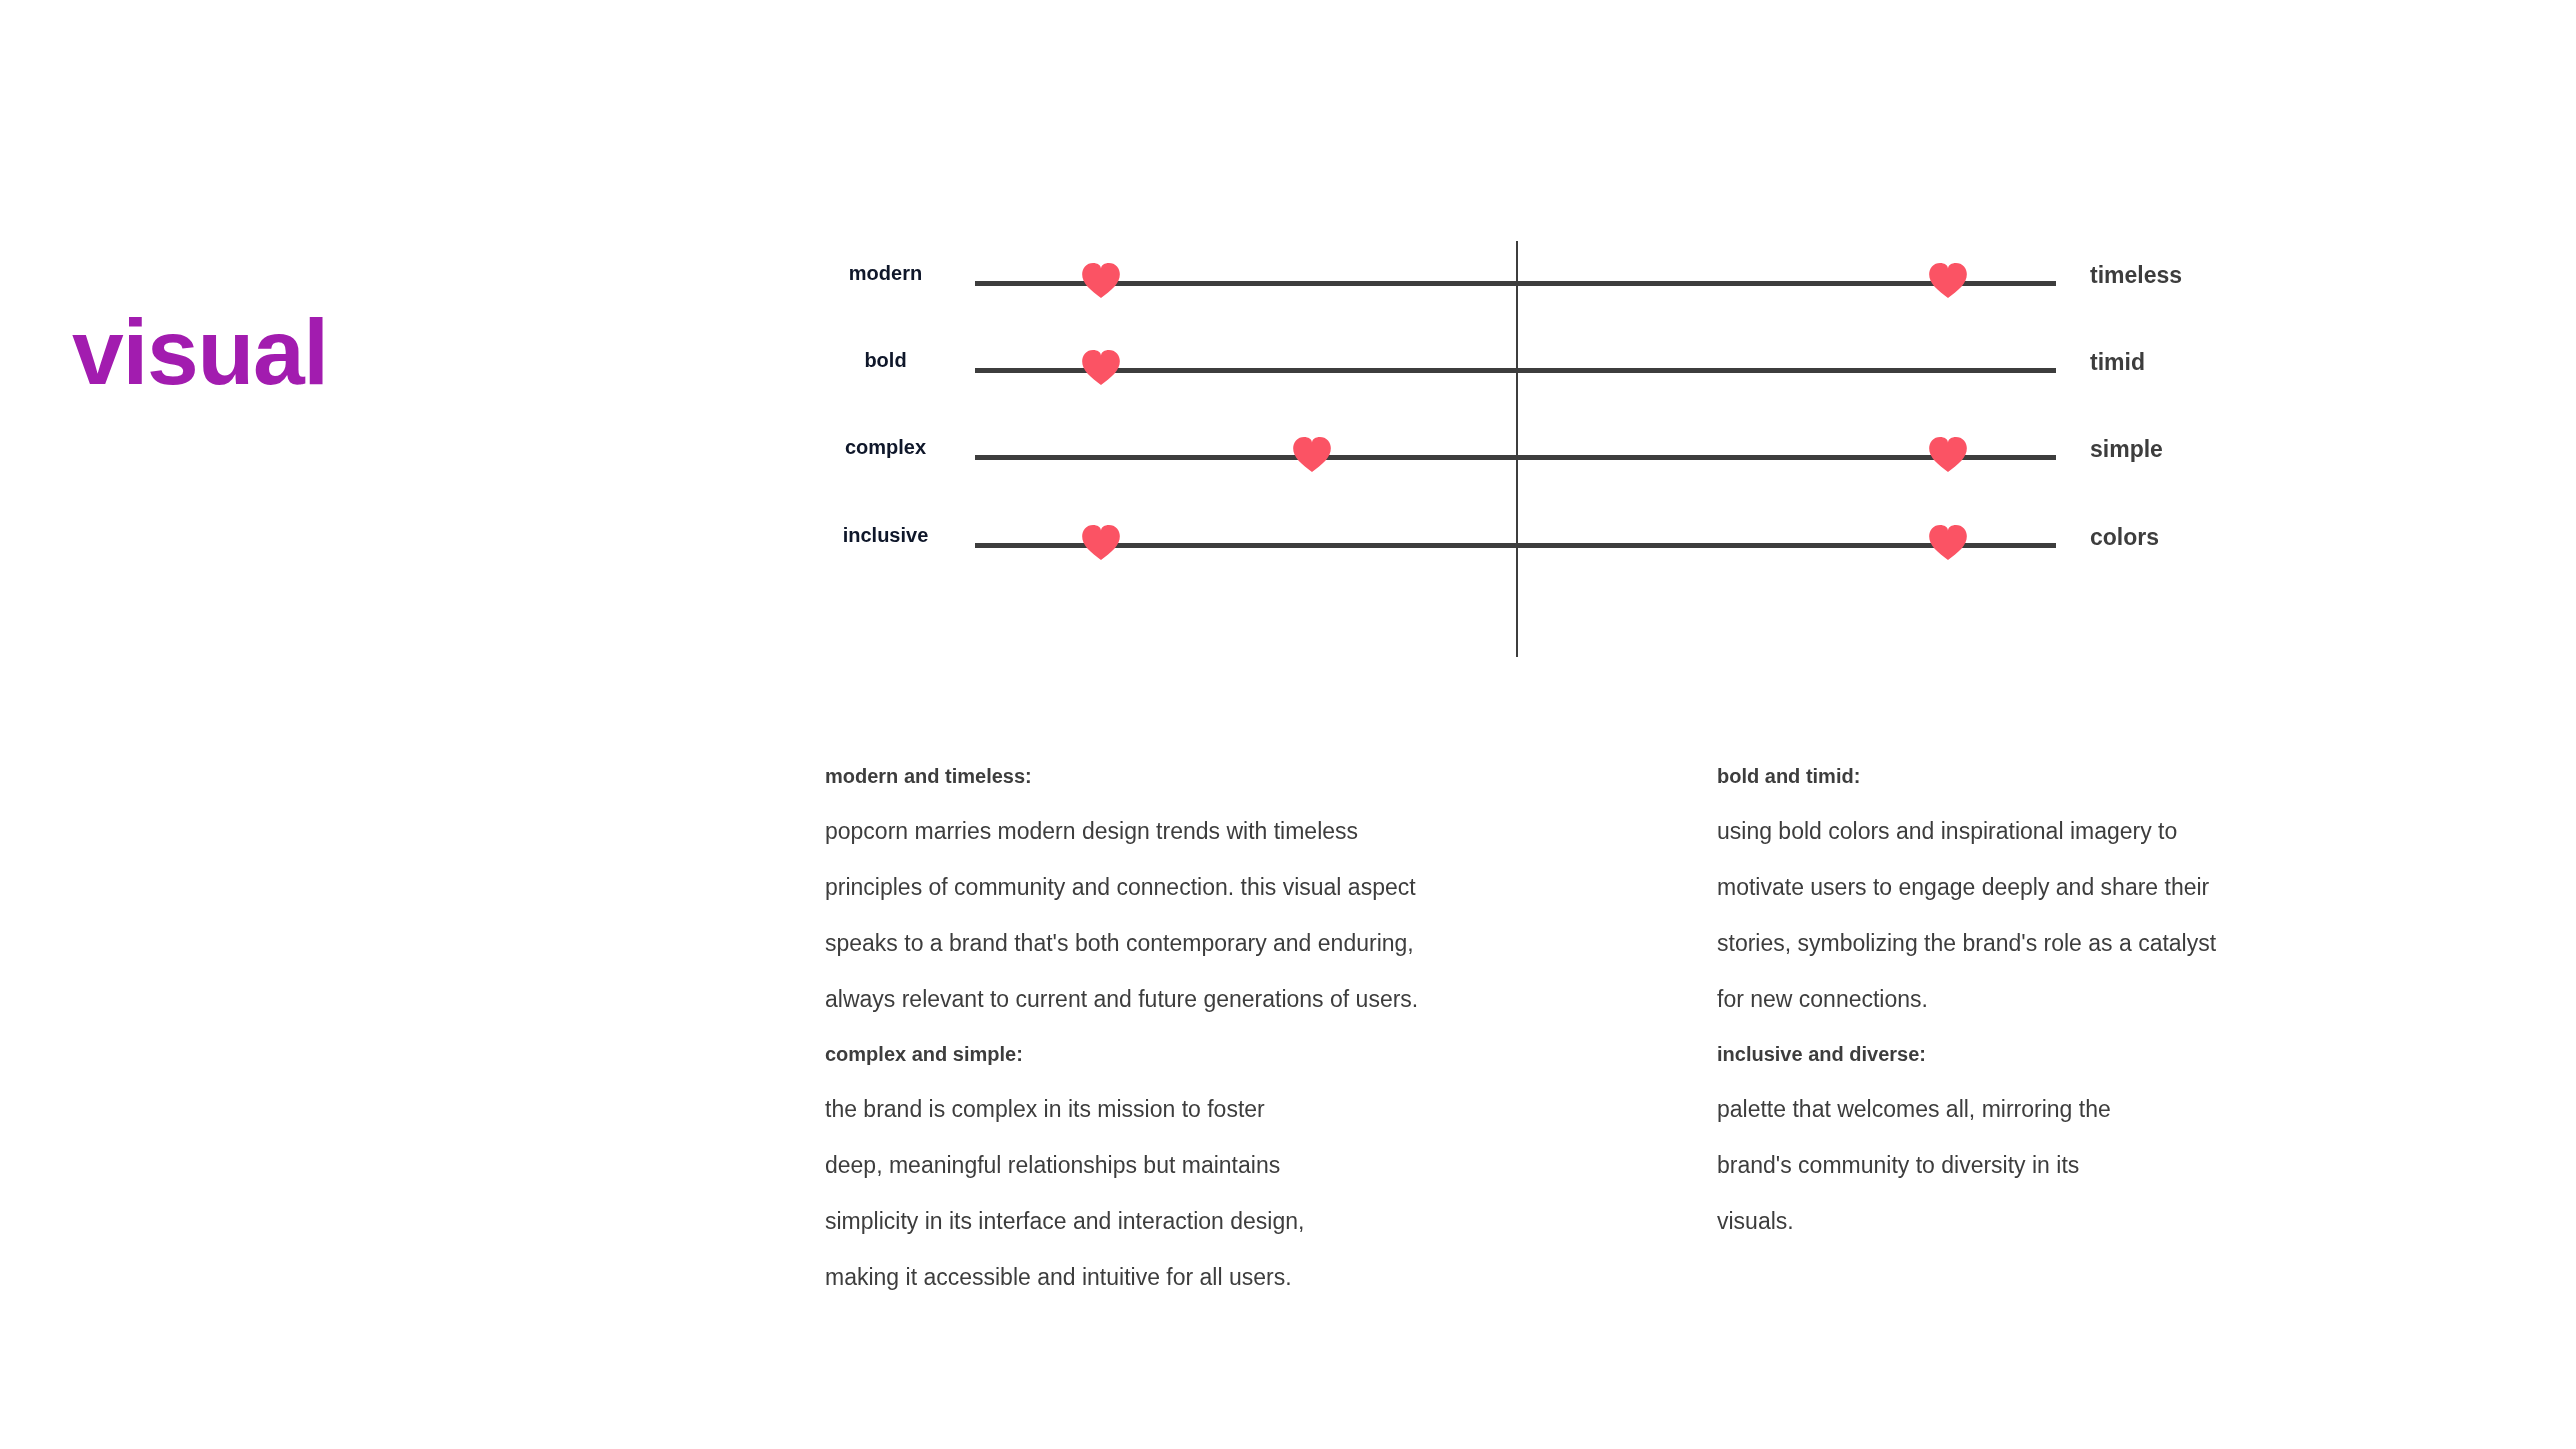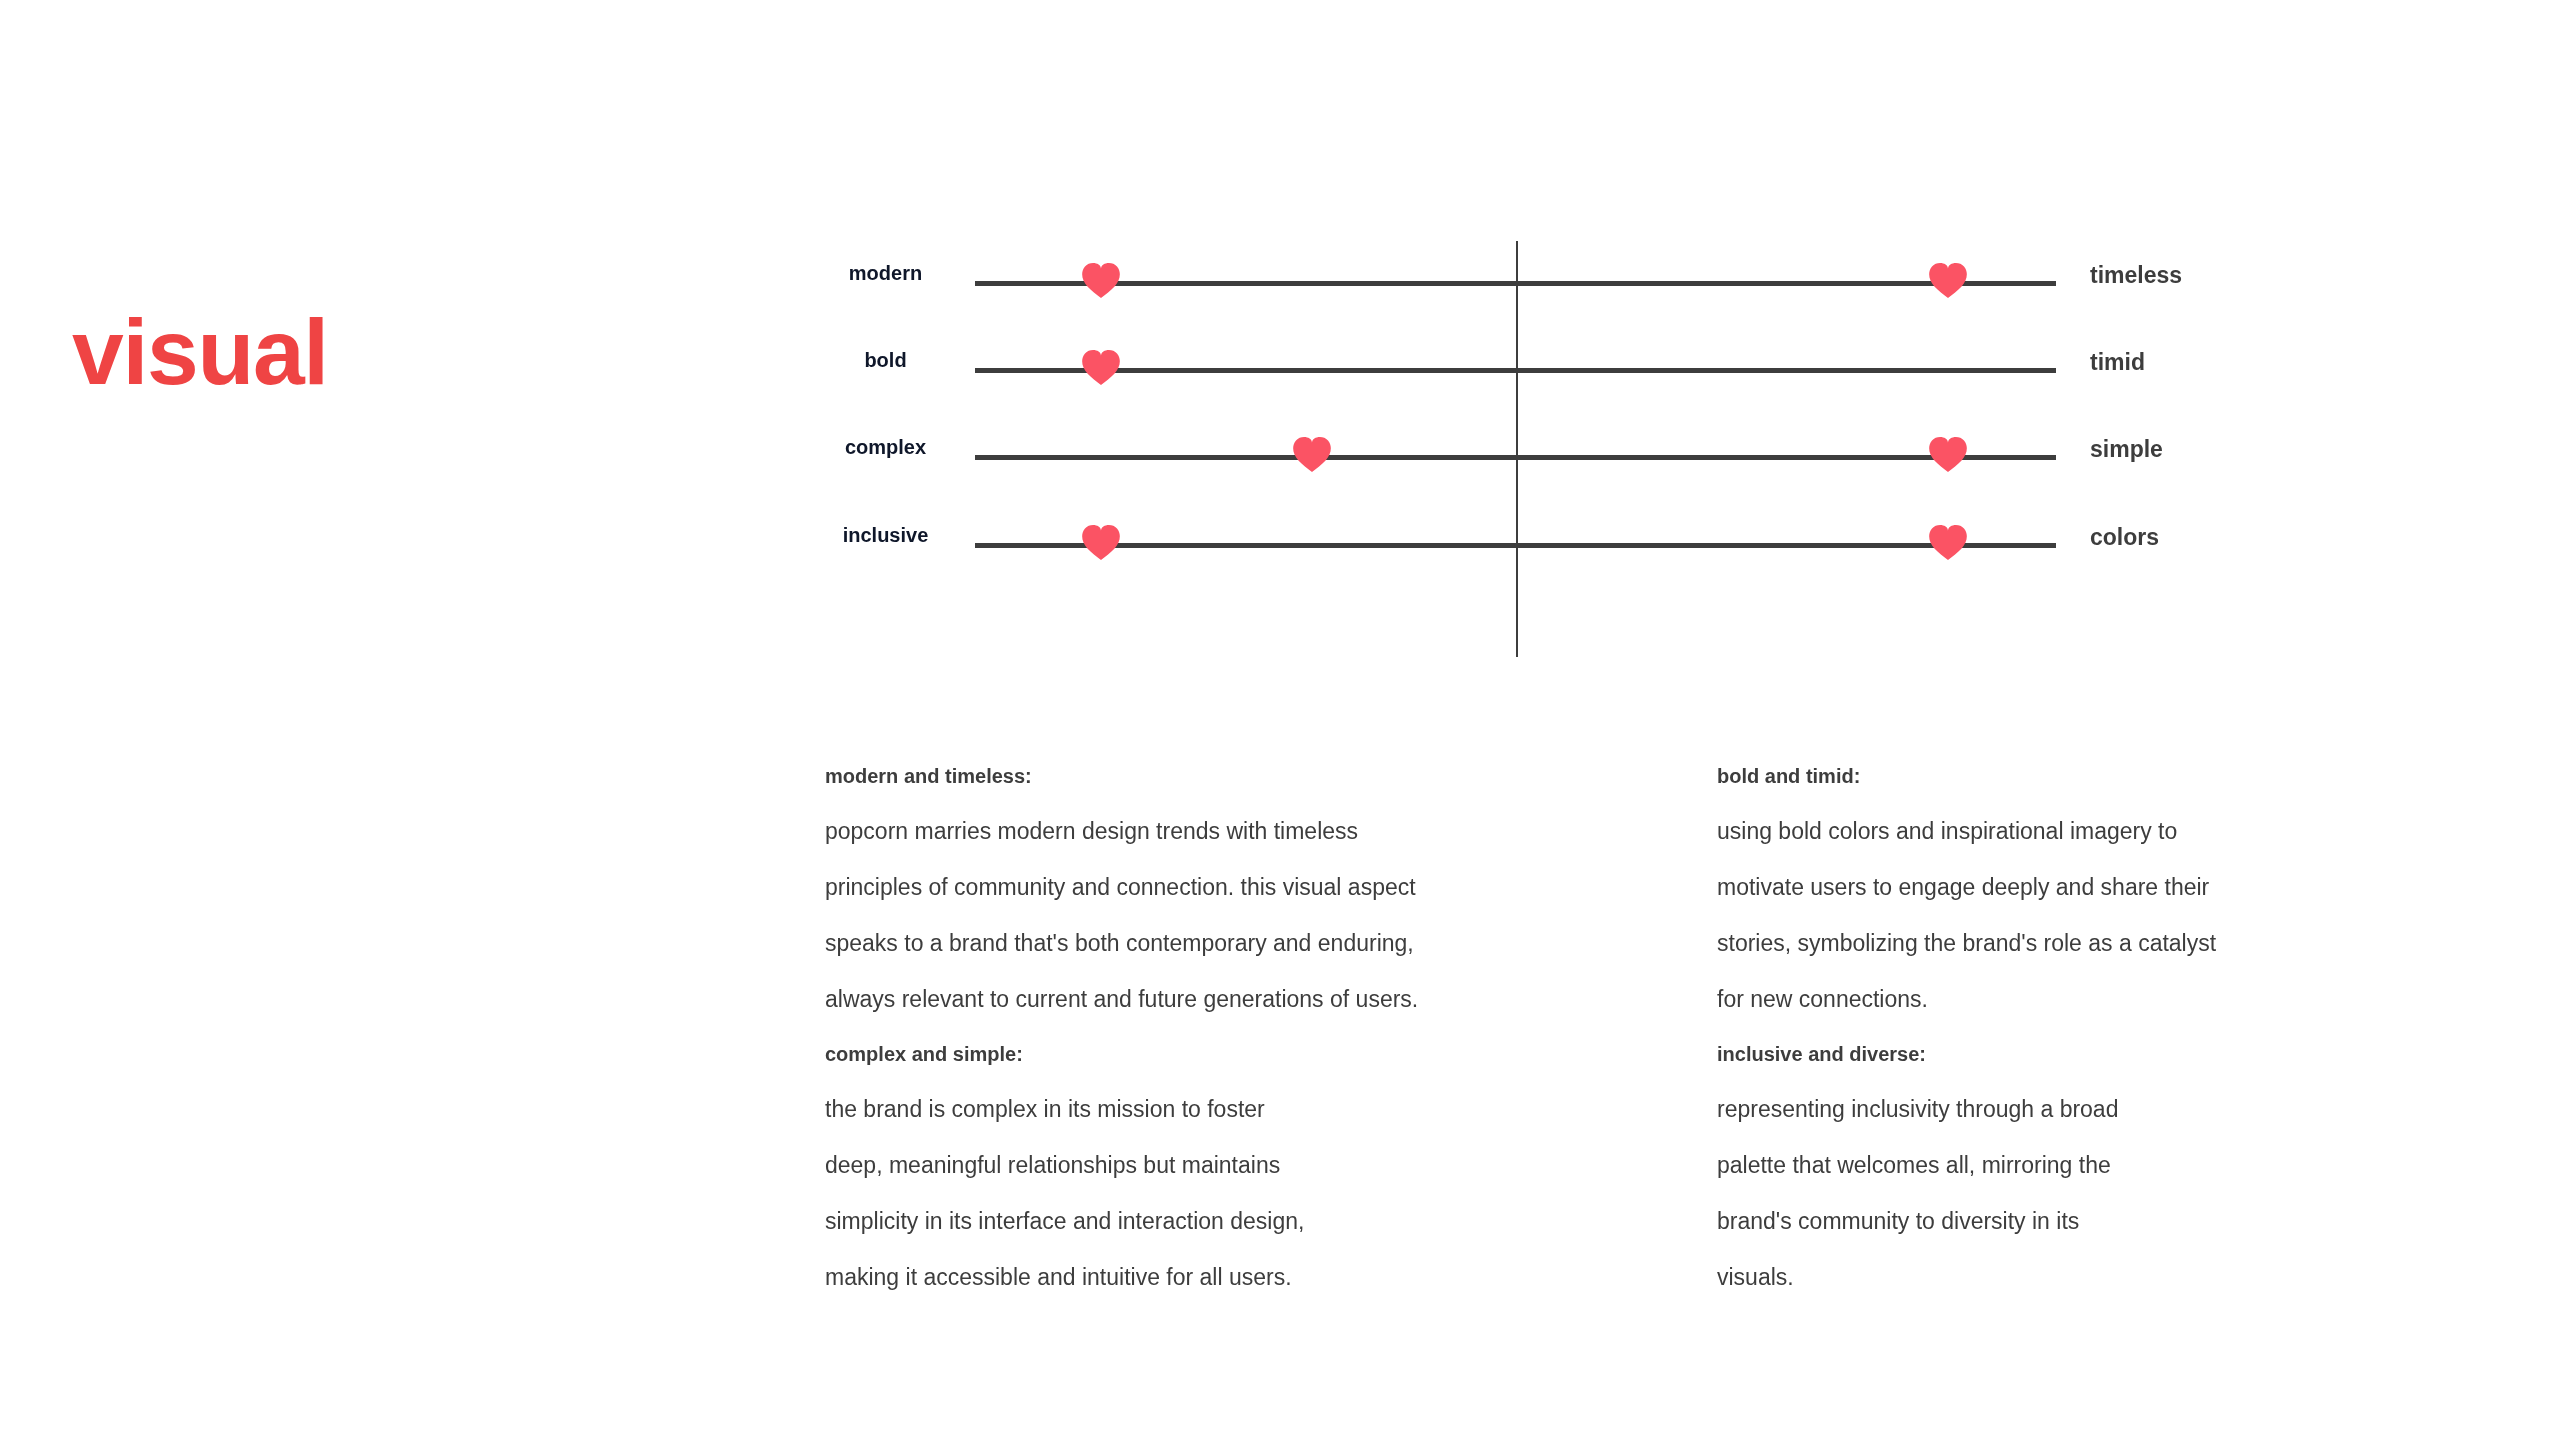--- a/index.html
+++ b/index.html
@@ -19,21 +19,21 @@
   
   #page-title {
     position: absolute;
     left: 72px;
     top: 236px;
     width: 604px;
     font-size: 93px;
     font-weight: bold;
     line-height: 1.18;
     letter-spacing: -1.3px;
-    color: #ef4444;
+    color: #a21caf;
   }
   #page-title .title-line { display: block; }
 
   
   #spectrum {
     position: absolute;
     left: 825px;
     top: 241px;
     width: 1576px;
     height: 416px;
@@ -214,21 +214,20 @@
         <div class="desc-body">
           <span class="desc-line">the brand is complex in its mission to foster</span>
           <span class="desc-line">deep, meaningful relationships but maintains</span>
           <span class="desc-line">simplicity in its interface and interaction design,</span>
           <span class="desc-line">making it accessible and intuitive for all users.</span>
         </div>
       </div>
       <div class="desc-block">
         <div class="desc-heading">inclusive and diverse:</div>
         <div class="desc-body">
-          <span class="desc-line">representing inclusivity through a broad</span>
           <span class="desc-line">palette that welcomes all, mirroring the</span>
           <span class="desc-line">brand's community to diversity in its</span>
           <span class="desc-line">visuals.</span>
         </div>
       </div>
     </div>
 </div>
 
 
 </body></html>

